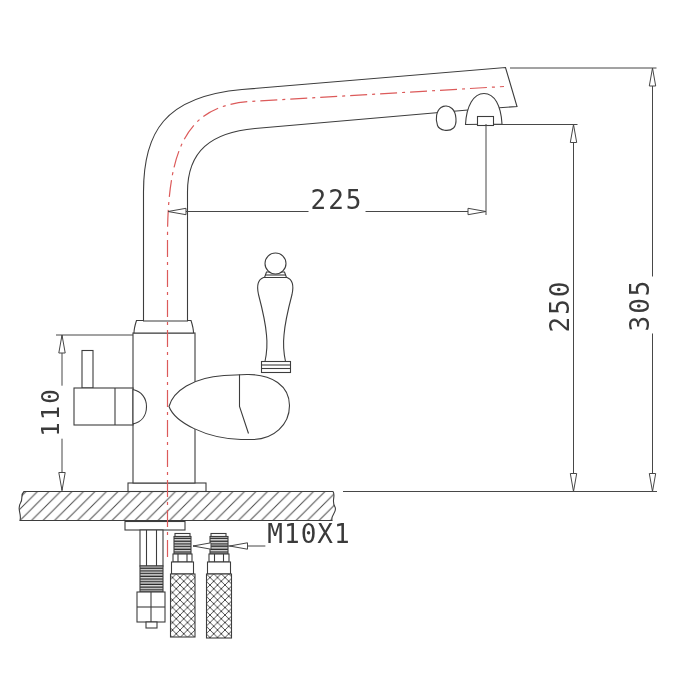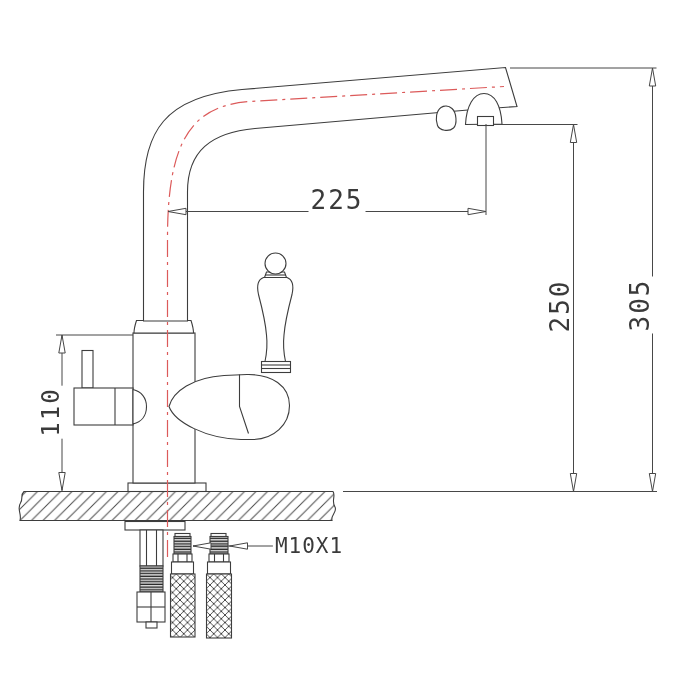--- a/index.html
+++ b/index.html
@@ -11,21 +11,21 @@
     color:#3a3a3a;
     background:#ffffff;
     font-size:26px;
     letter-spacing:2px;
     line-height:1;
     padding:0 2px;
     white-space:nowrap;
     transform:translate(-50%,-50%);
   }
   .dim-label.rot{transform:translate(-50%,-50%) rotate(-90deg);}
-  .dim-label.small{font-size:21px;letter-spacing:1px;margin-top:12px;}
+  .dim-label.small{font-size:26px;letter-spacing:1px;}
   .dim-label.s110{font-size:24px;}
 </style>
 </head>
 <body>
 
 <div id="stage">
 
 <svg width="700" height="700" viewBox="0 0 700 700">
   <defs>
     <pattern id="hatch" patternUnits="userSpaceOnUse" width="11.5" height="11.5">

